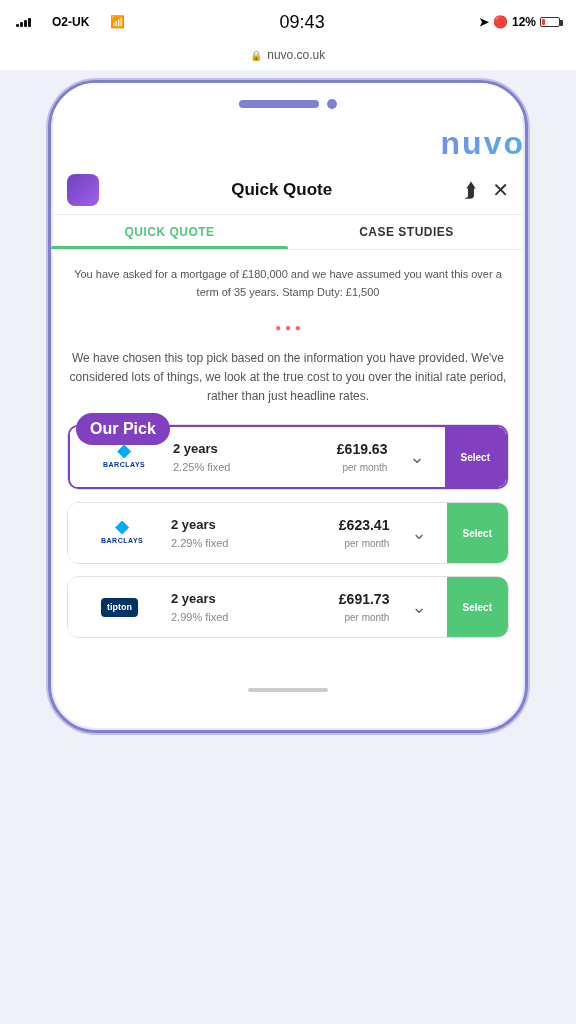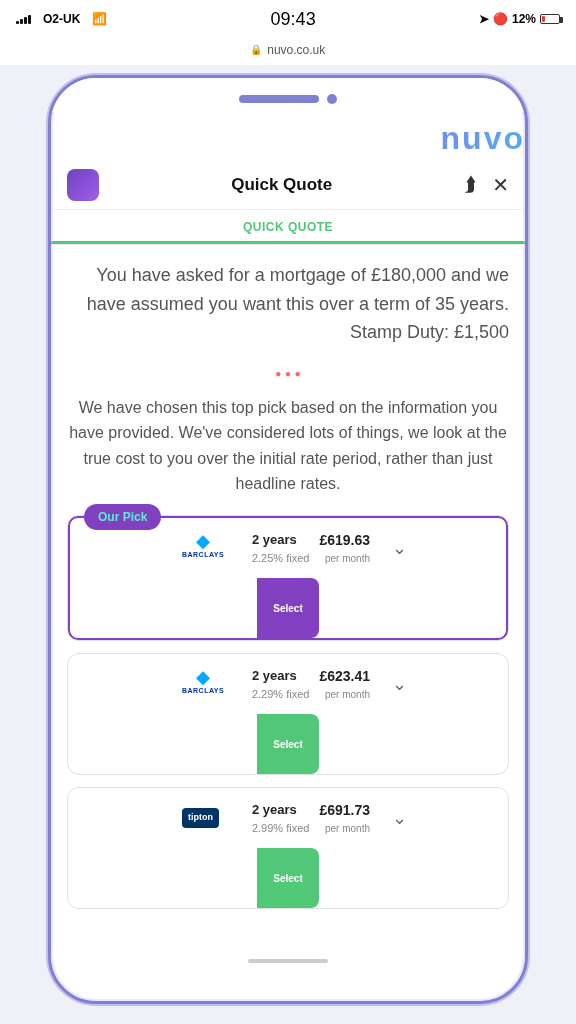--- a/index.html
+++ b/index.html
@@ -18,21 +18,21 @@
     .status-bar {
       height: 44px;
       background: white;
       display: flex;
       align-items: center;
       justify-content: space-between;
       padding: 0 16px;
       font-size: 12px;
       font-weight: 600;
     }
-    .status-left { display: flex; align-items: center; gap: 12px; }
+    .status-left { display: flex; align-items: center; gap: 21px; }
     .status-center { font-size: 18px; font-weight: 400; }
     .status-right { display: flex; align-items: center; gap: 4px; font-size: 12px; }
 
     
     .url-bar {
       background: white;
       text-align: center;
       font-size: 12px;
       color: #555;
       padding: 4px 0 8px;
@@ -198,77 +198,76 @@
 
     
     .content {
       padding: 16px;
       font-size: 13px;
       color: #444;
       line-height: 1.5;
     }
 
     .intro-text {
-      text-align: right;
+      text-align: center;
       margin-bottom: 16px;
-      font-size: 18px;
+      font-size: 11px;
       color: #555;
       line-height: 1.6;
     }
 
     .quotes-title {
       text-align: center;
       font-size: 18px;
       font-weight: 600;
       color: #222;
       margin-bottom: 4px;
     }
 
     .dots {
       text-align: center;
       margin-bottom: 12px;
     }
     .dot { color: #ff6666; font-size: 10px; }
 
     .quotes-desc {
       text-align: center;
-      font-size: 16px;
+      font-size: 12px;
       color: #555;
       line-height: 1.6;
       margin-bottom: 16px;
     }
 
     
     .quote-card {
       border: 1.5px solid #e0e0e0;
       border-radius: 12px;
       margin-bottom: 12px;
       overflow: visible;
       position: relative;
     }
 
     .our-pick-badge {
       position: absolute;
       top: -12px;
-      left: 16px;
+      left: 8px;
       background: #8040c0;
-      color: #5eead4;
-      font-size: 12px;
+      color: #ffffff;
+      font-size: 16px;
       font-weight: 600;
       padding: 4px 14px;
       border-radius: 20px;
       z-index: 2;
     }
 
     .quote-card-inner {
       display: flex;
-      align-items: center;
+      align-items: flex-start;
       border-radius: 10px;
       overflow: hidden;
-      flex-direction: column;
     }
 
     .quote-card.top-pick .quote-card-inner {
       border: 2px solid #8040c0;
       border-radius: 10px;
     }
 
     .quote-info {
       flex: 1;
       display: flex;
@@ -471,20 +470,23 @@
       <div class="app-header-actions">
         <button class="header-btn">⮭︎</button>
         <button class="header-btn">✕</button>
       </div>
     </div>
 
     <div class="tabs">
       <div class="tab active">
         <span>QUICK QUOTE</span>
       </div>
+      <div class="tab inactive">
+        <span>CASE STUDIES</span>
+      </div>
     </div>
 
     <div class="content">
 
       <p class="intro-text">You have asked for a mortgage of £180,000 and we have assumed you want this over a term of 35 years. Stamp Duty: £1,500</p>
 
       <div class="dots">
         <span class="dot">●</span>
         <span class="dot">●</span>
         <span class="dot">●</span>

